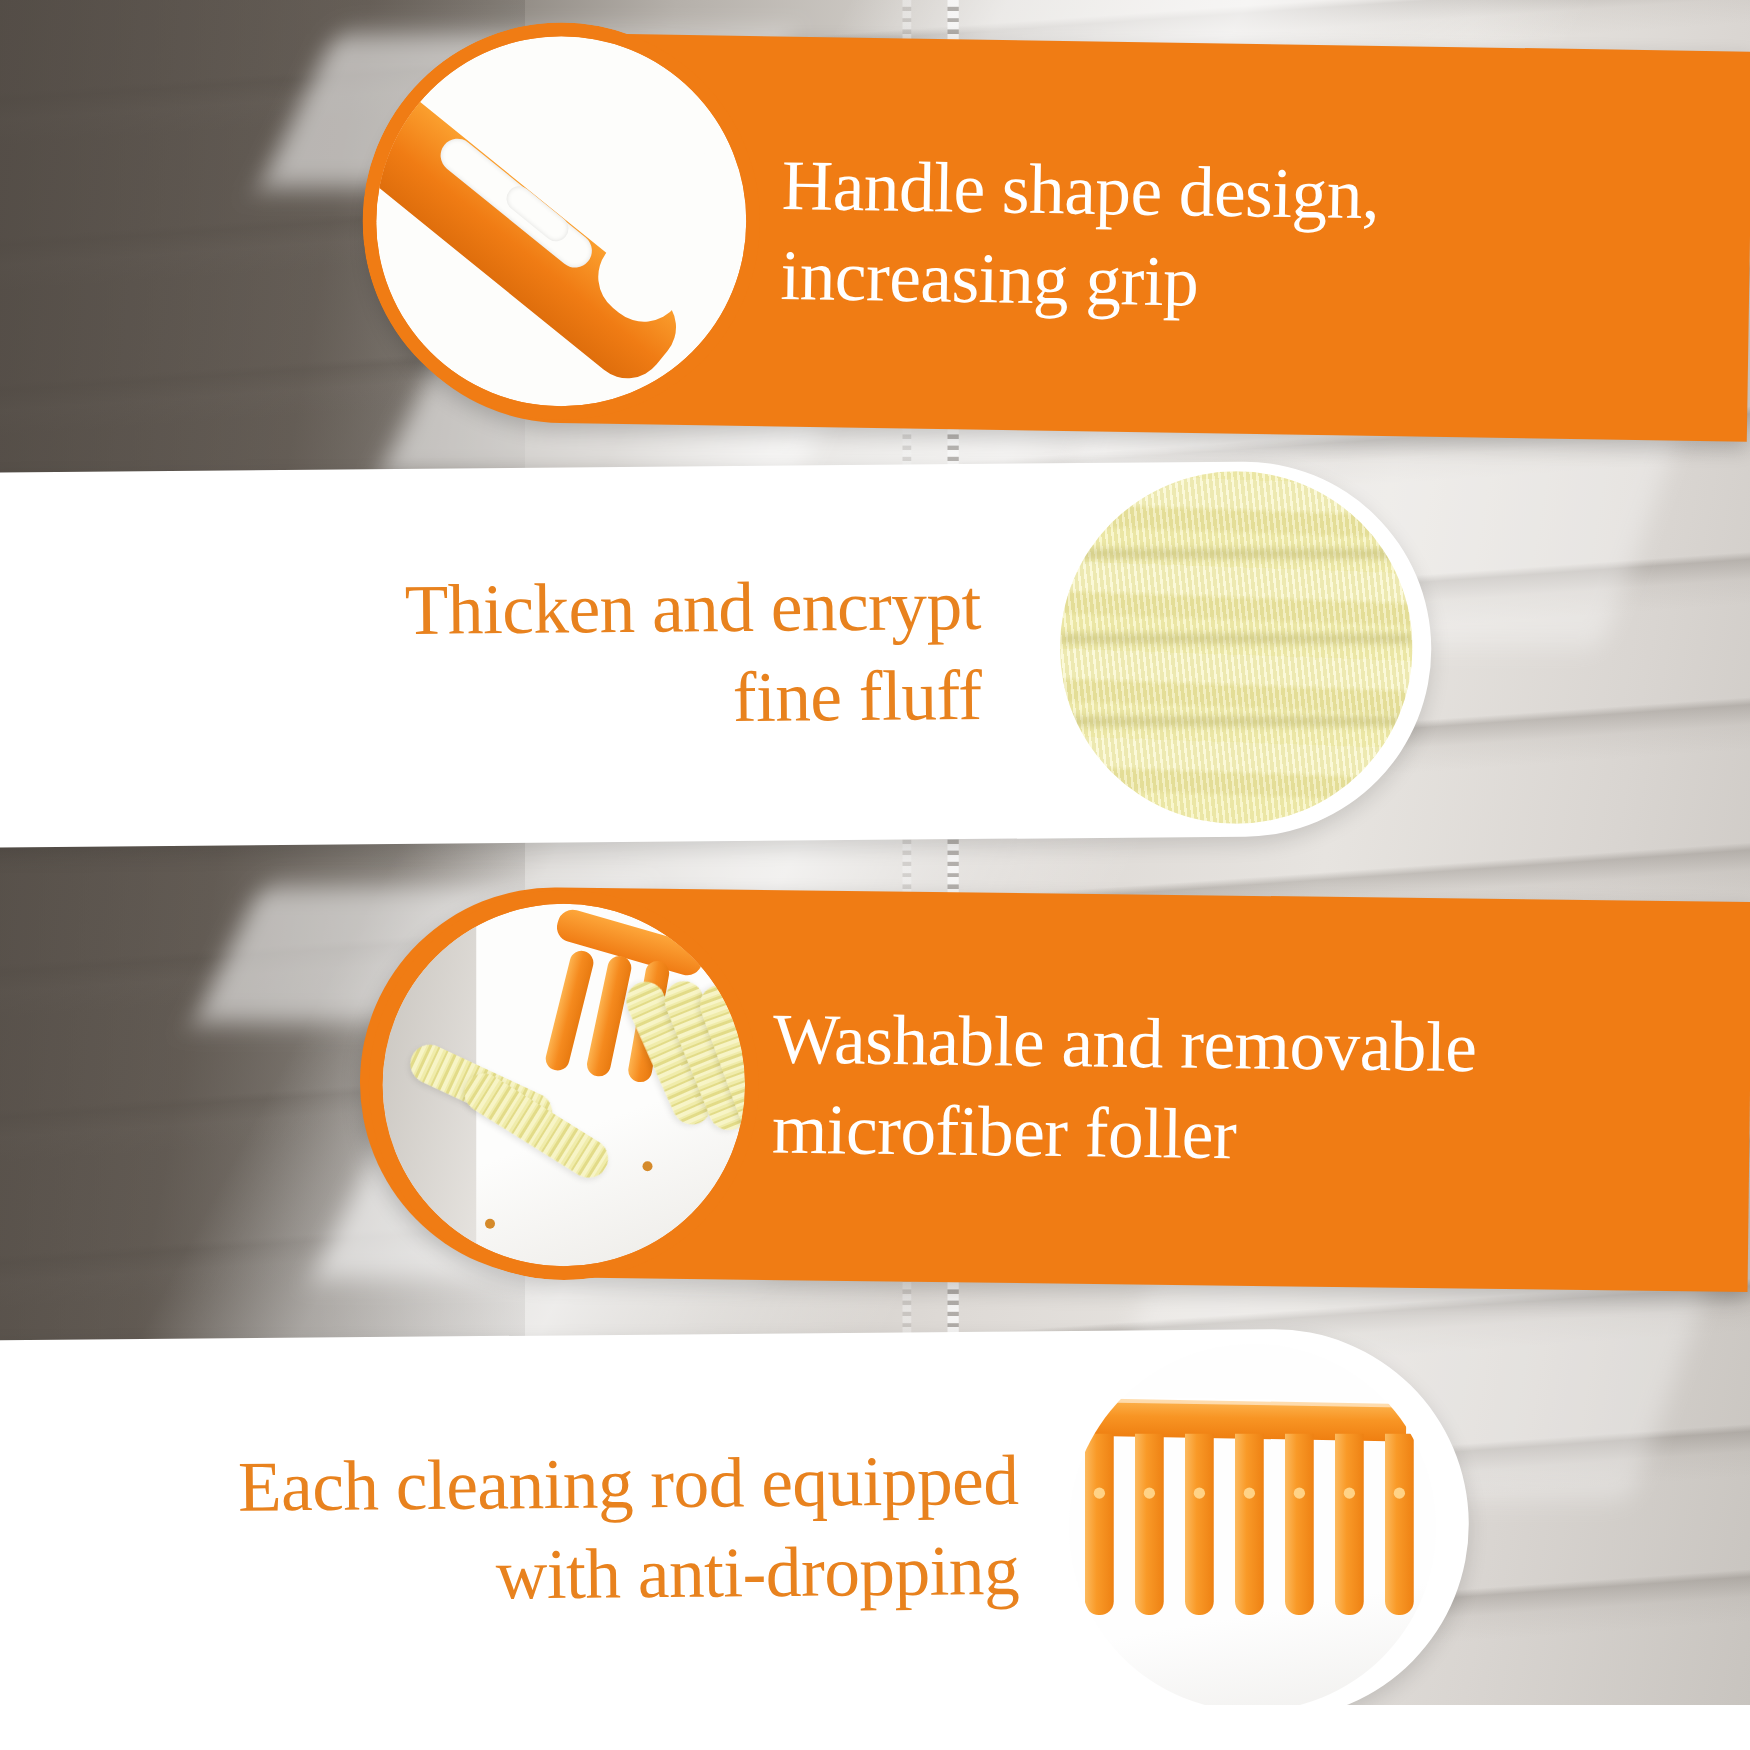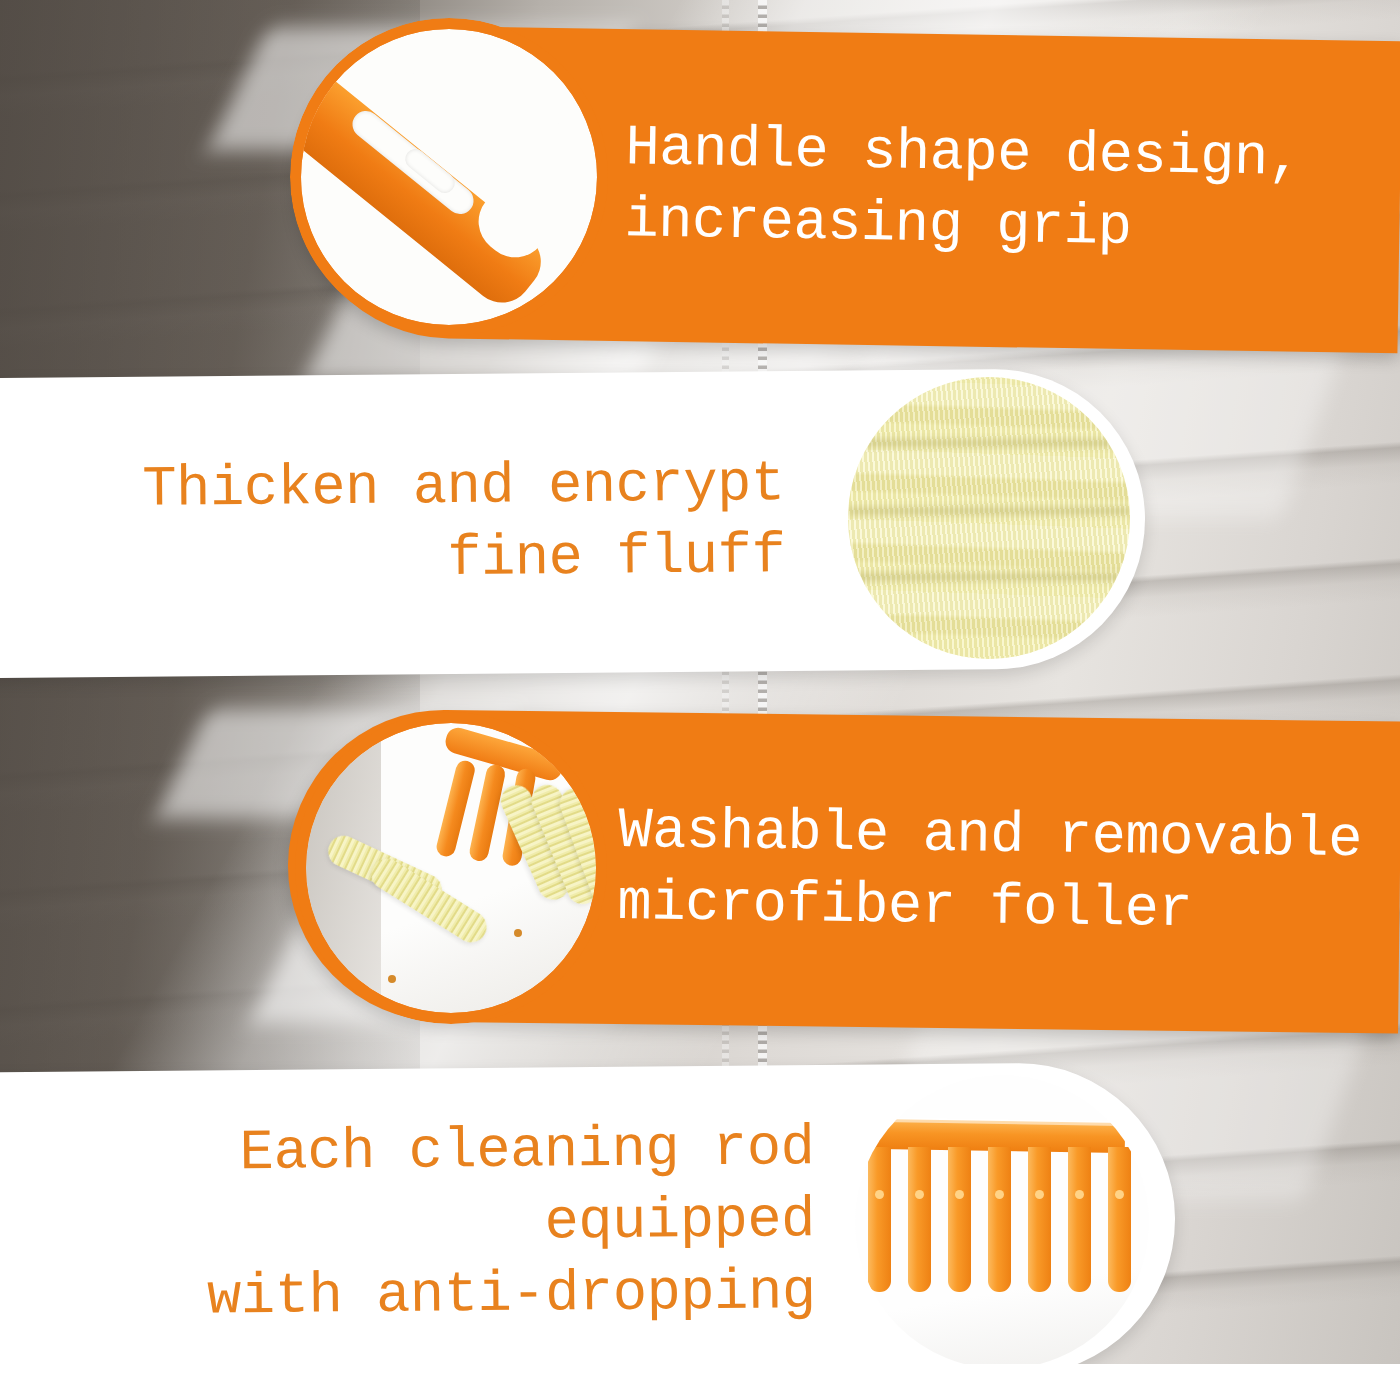--- a/index.html
+++ b/index.html
@@ -5,21 +5,21 @@
   html, body {
     margin: 0;
     padding: 0;
     background: #ffffff;
   }
   #page {
     position: relative;
     width: 1400px;
     height: 1364px;
     overflow: hidden;
-    font-family: Liberation Mono, monospace;
+    font-family: Liberation Serif, serif;
     background: #ffffff;
   }
 
   
   .photo-bg {
     position: absolute;
     inset: 0;
     background:
       
       linear-gradient(118deg,

